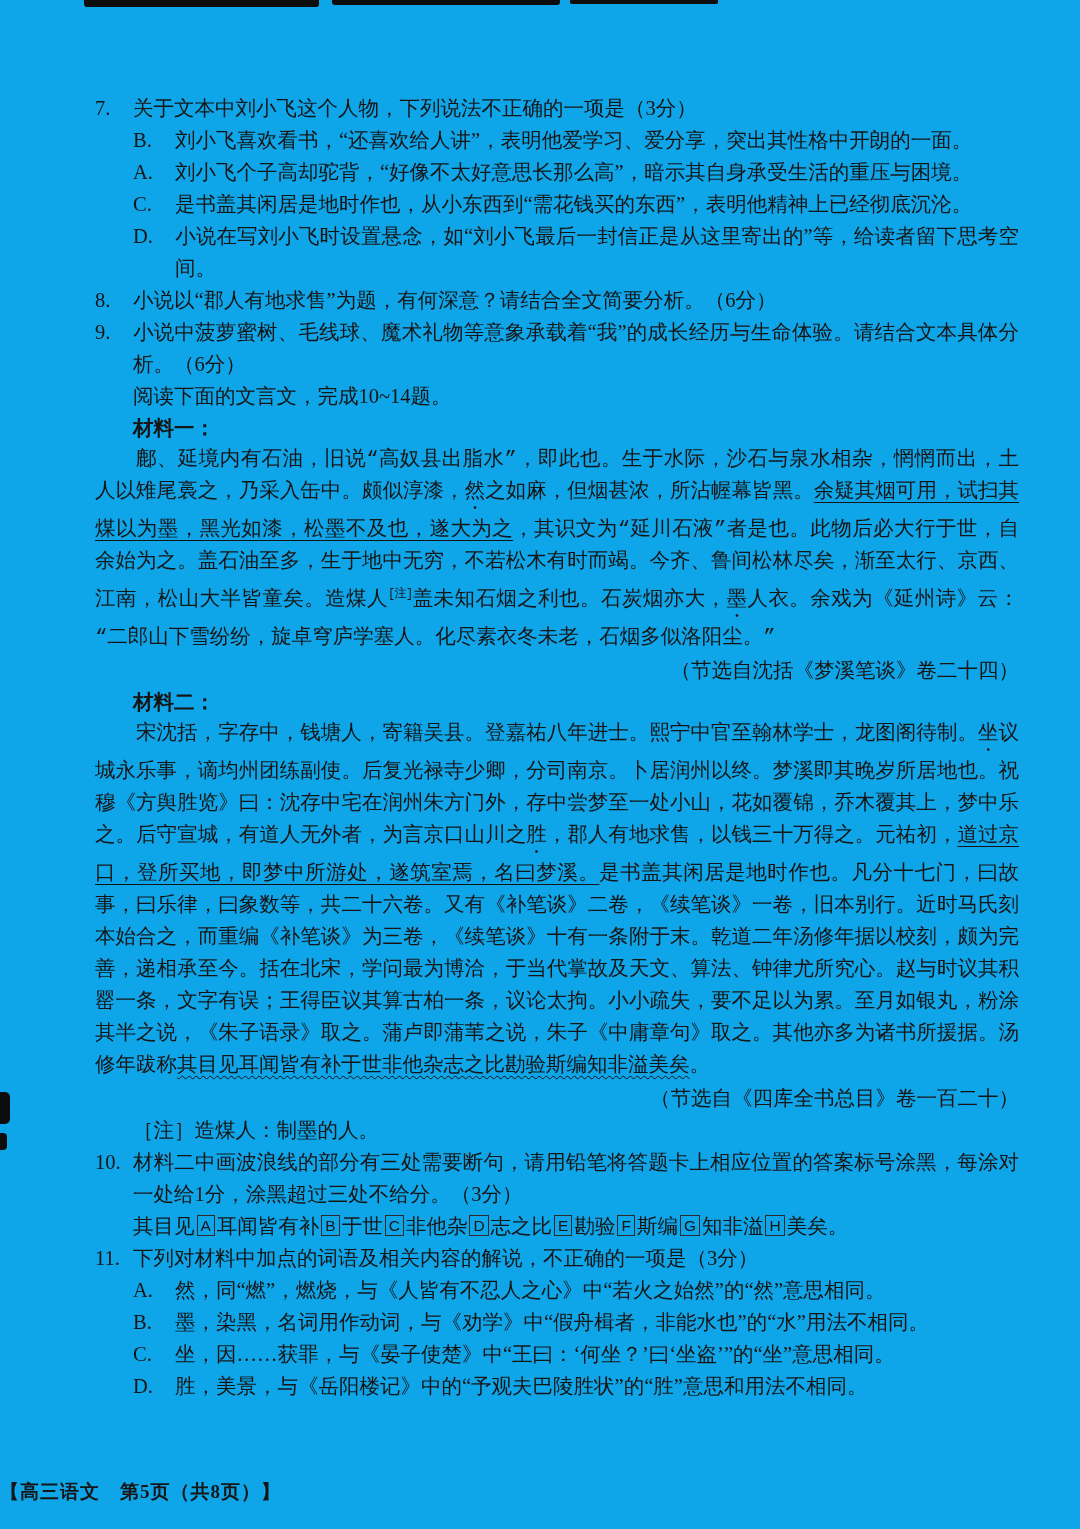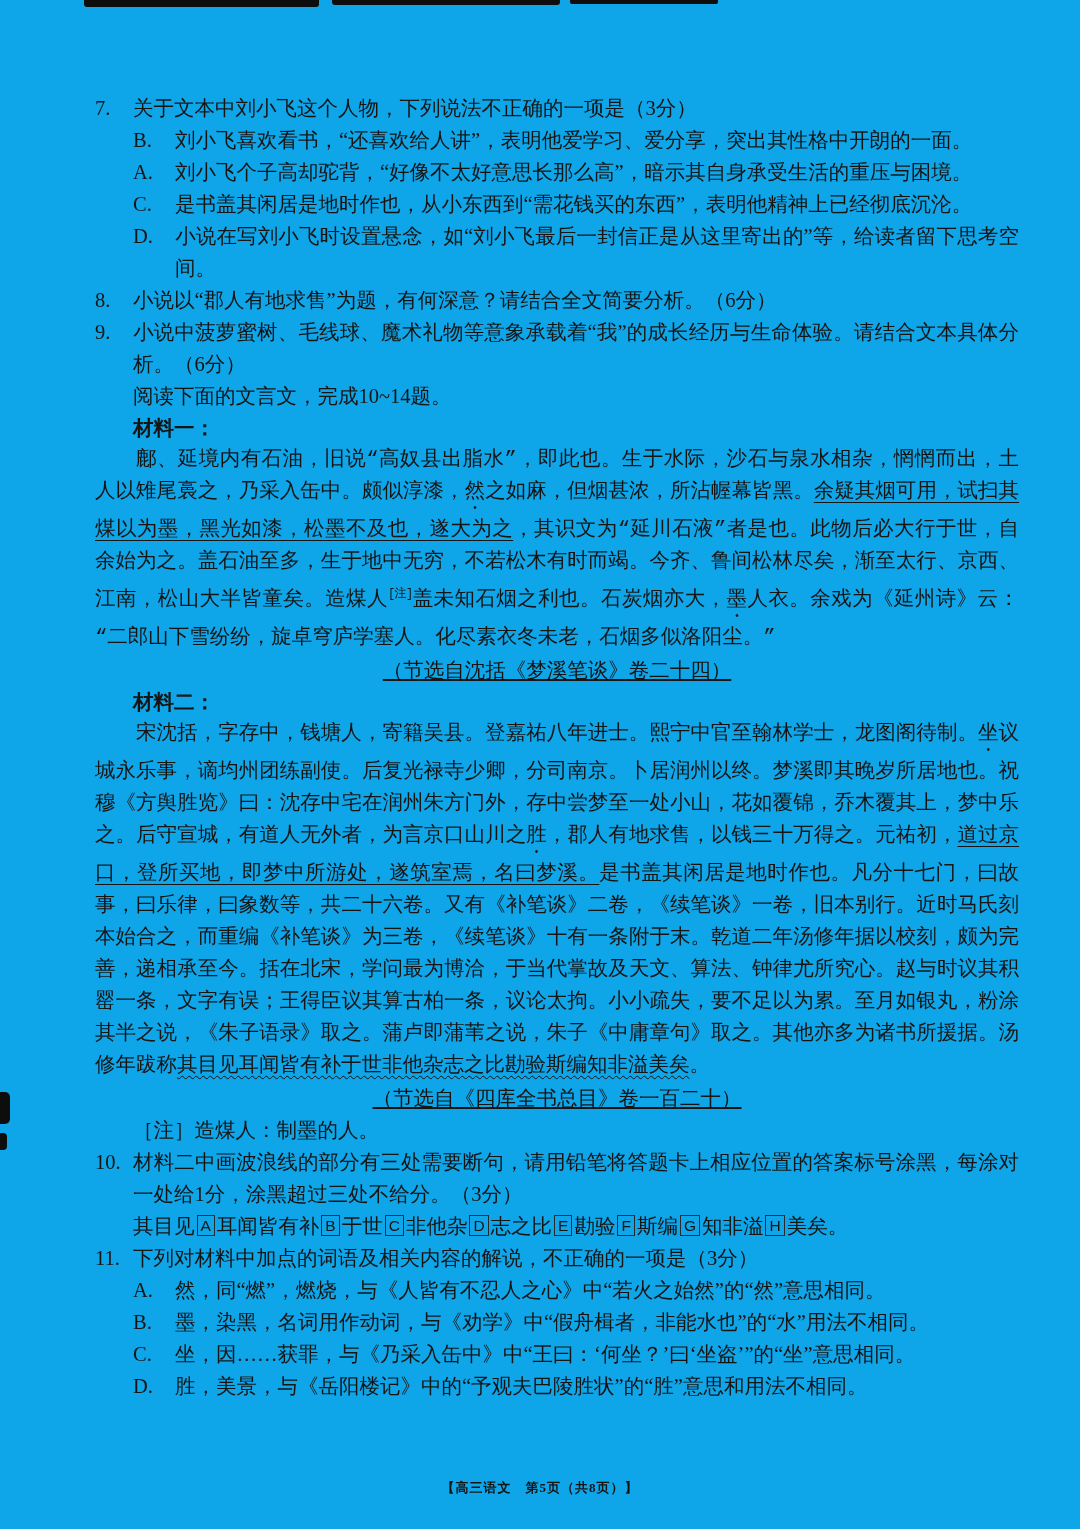--- a/index.html
+++ b/index.html
@@ -8,27 +8,27 @@
   .page { position:relative; width:1080px; height:1529px; background:#0ea5e9; margin:0 auto; overflow:hidden; color:#171514; }
   .content { position:absolute; left:95px; top:92px; width:924px; font-size:20.5px; line-height:32px; text-align:justify; }
   p { margin:0; }
   .q { padding-left:38px; }
   .qnum { display:inline-block; width:38px; margin-left:-38px; }
   .opt { margin-left:38px; padding-left:42px; }
   .optlabel { display:inline-block; width:42px; margin-left:-42px; }
   .sub { margin-left:38px; }
   .heading { font-weight:600; }
   .passage { text-indent:41px;font-family:Liberation Mono, monospace; }
-  .source { text-align:center;text-decoration:underline; }
+  .source { text-align:right; }
   .seg-u { text-decoration:underline; text-decoration-thickness:1.3px; text-underline-offset:5px; }
   .seg-w { text-decoration:underline wavy; text-decoration-thickness:1px; text-underline-offset:4px; }
   .seg-dot { -webkit-text-emphasis:filled dot; -webkit-text-emphasis-position:under; text-emphasis:filled dot; text-emphasis-position:under right; }
   .seg-sup { font-size:12px; vertical-align:super; letter-spacing:-1px; }
   .seg-box { display:inline-block; border:1.4px solid #2a2a2a; font-size:15.5px; line-height:17px; padding:1px 3px; margin:0 2px; vertical-align:2px; font-family:"Liberation Sans",sans-serif; text-indent:0; }
-  .footer { position:absolute; left:0; right:0; top:1479px; text-align:center; font-size:13px; font-weight:600; letter-spacing:1px; }
+  .footer { position:absolute; left:0; right:0; top:1479px; font-size:19px; font-weight:600; letter-spacing:1px; }
   .artifact { position:absolute; background:#0d0d0d; }
   .artifact-top-1 { left:84px; top:0; width:235px; height:7px; border-radius:0 0 3px 3px; }
   .artifact-top-2 { left:332px; top:0; width:228px; height:5px; border-radius:0 0 3px 3px; }
   .artifact-top-3 { left:570px; top:0; width:148px; height:4px; border-radius:0 0 2px 2px; }
   .artifact-left-1 { left:0; top:1092px; width:10px; height:32px; border-radius:0 5px 5px 0; }
   .artifact-left-2 { left:0; top:1133px; width:7px; height:17px; border-radius:0 4px 4px 0; }
 </style>
 </head>
 <body>
 
@@ -65,20 +65,20 @@
 
     <p class="sub">［注］造煤人：制墨的人。</p>
 
     <p class="q"><span class="qnum">10.</span><span>材料二中画波浪线的部分有三处需要断句，请用铅笔将答题卡上相应位置的答案标号涂黑，每涂对一处给1分，涂黑超过三处不给分。（3分）</span></p>
     <p class="sub"><span>其目见</span><span class="seg-box">A</span><span>耳闻皆有补</span><span class="seg-box">B</span><span>于世</span><span class="seg-box">C</span><span>非他杂</span><span class="seg-box">D</span><span>志之比</span><span class="seg-box">E</span><span>勘验</span><span class="seg-box">F</span><span>斯编</span><span class="seg-box">G</span><span>知非溢</span><span class="seg-box">H</span><span>美矣。</span></p>
 
     <p class="q"><span class="qnum">11.</span><span>下列对材料中加点的词语及相关内容的解说，不正确的一项是（3分）</span></p>
 
     <p class="opt"><span class="optlabel">A.</span><span>然，同“燃”，燃烧，与《人皆有不忍人之心》中“若火之始然”的“然”意思相同。</span></p>
     <p class="opt"><span class="optlabel">B.</span><span>墨，染黑，名词用作动词，与《劝学》中“假舟楫者，非能水也”的“水”用法不相同。</span></p>
-    <p class="opt"><span class="optlabel">C.</span><span>坐，因……获罪，与《乃采入缶中》中“王曰：‘何坐？’曰‘坐盗’”的“坐”意思相同。</span></p>
+    <p class="opt"><span class="optlabel">C.</span><span>坐，因……获罪，与《晏子使楚》中“王曰：‘何坐？’曰‘坐盗’”的“坐”意思相同。</span></p>
     <p class="opt"><span class="optlabel">D.</span><span>胜，美景，与《岳阳楼记》中的“予观夫巴陵胜状”的“胜”意思和用法不相同。</span></p>
 
   </main>
 
   <div class="footer">【高三语文　第5页（共8页）】</div>
 
 </div>
 
 </body></html>

